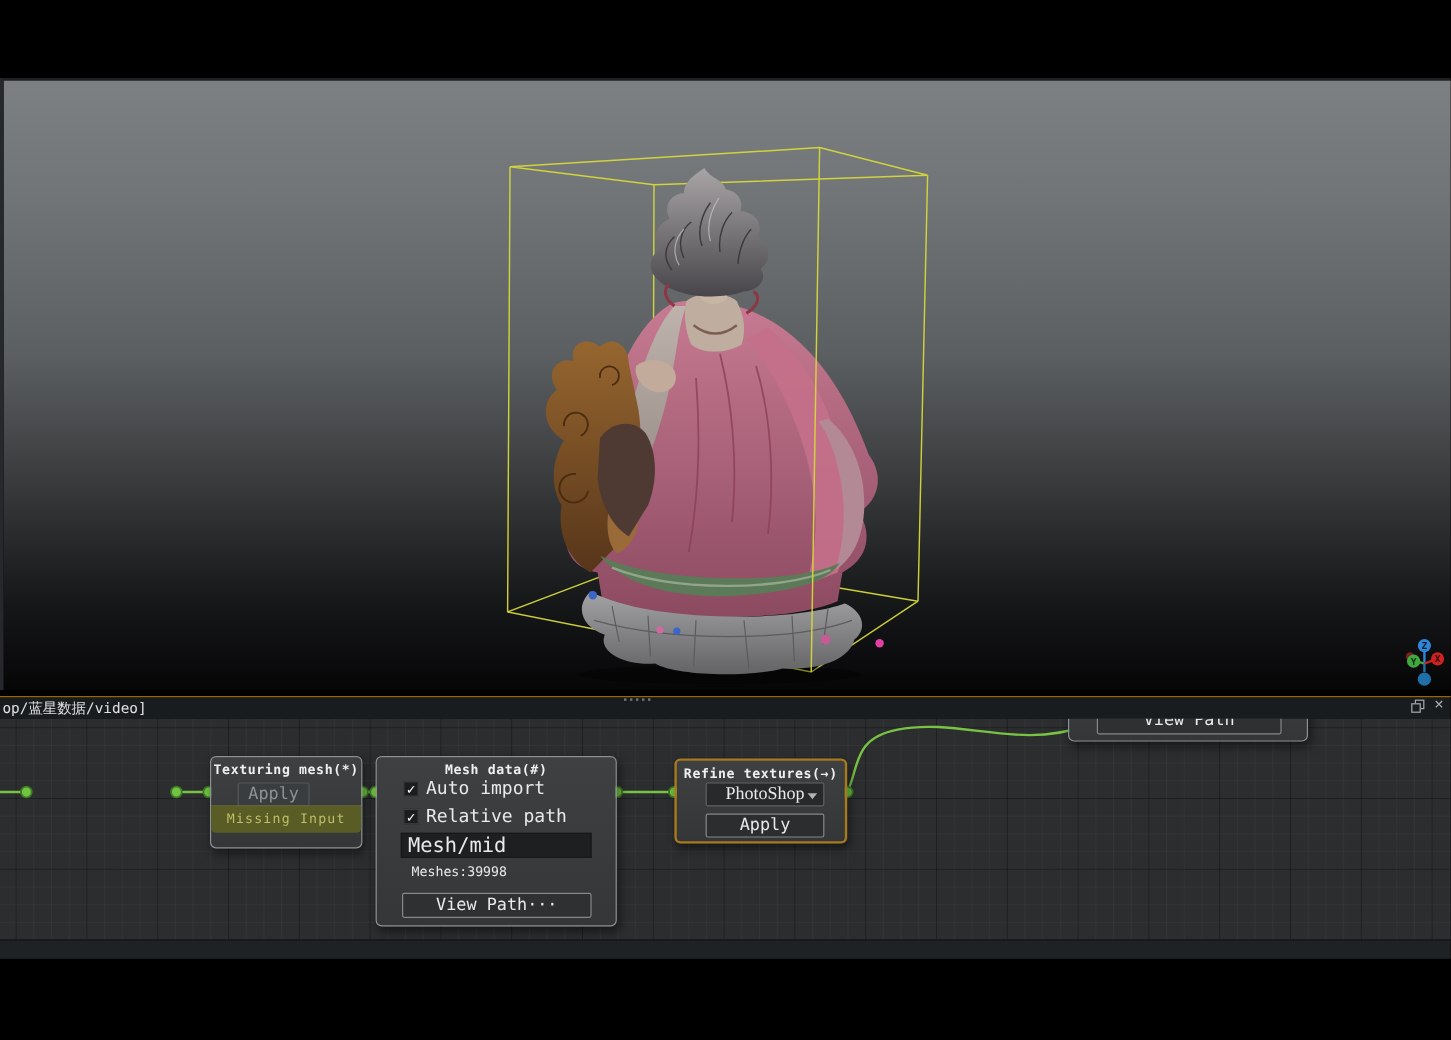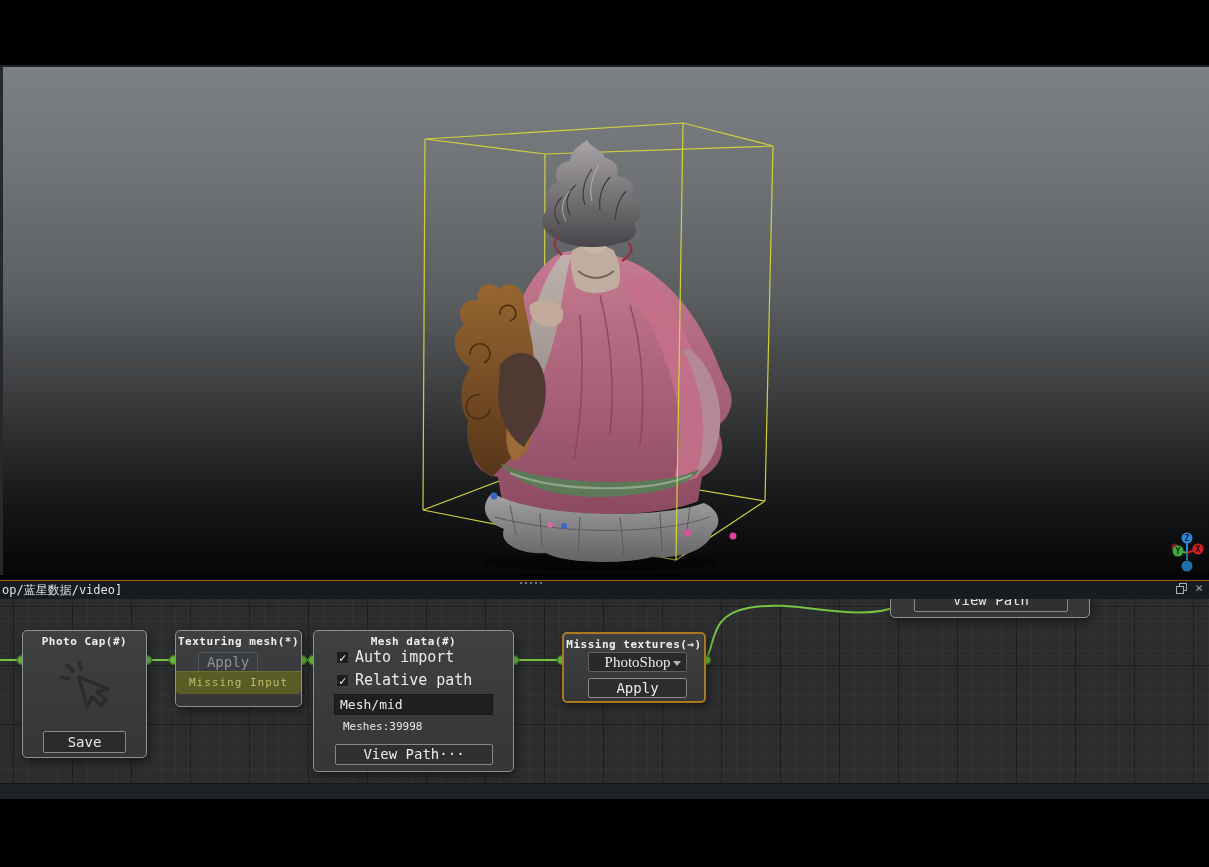--- a/index.html
+++ b/index.html
@@ -51,21 +51,21 @@
   #btn-apply-dis{left:22px;top:21px;width:60px;height:20px;line-height:18px;
     background:#3a3d3f;border:1px solid #55585a;color:#8f9395;}
   #missing-bar{position:absolute;left:0;bottom:12px;width:100%;height:23px;background:#5a5c25;
     border-top:1px solid #6e7030;border-radius:0 0 4px 4px;color:#bcbe69;font-size:11px;
     text-align:center;line-height:22px;letter-spacing:1px;}
   #node-meshdata{left:313px;top:31px;width:201px;height:142px;}
   .cbrow{position:absolute;left:22px;height:14px;color:#e8eaeb;font-size:15px;line-height:14px;display:flex;align-items:center;gap:6px;}
   .cbox{width:13px;height:13px;background:#1b1d1f;border:1px solid #3e4143;color:#fff;
     font-size:12px;line-height:12px;text-align:center;display:inline-block;}
   #meshpath{left:20px;top:63px;width:159px;height:21px;background:#1d1f21;border:1px solid #161819;
-    color:#e8eaeb;font-size:13px;padding:0 5px;font-family:inherit;}
+    color:#e8eaeb;font-size:17px;padding:0 5px;font-family:inherit;}
   #meshcount{left:29px;top:89px;color:#e8eaeb;font-size:11px;}
   #btn-viewpath{left:21px;top:113px;width:158px;height:21px;line-height:19px;background:#2e3032;}
   #node-refine{left:562px;top:33px;width:144px;height:71px;border:2px solid #a87a1e;}
   #dropdown-ps{left:24px;top:18px;width:99px;height:20px;background:#27292b;border:1px solid #606365;
     border-radius:2px;color:#e8eaeb;font-size:15px;line-height:18px;text-align:center;font-family:Liberation Serif, serif;}
   #dd-arrow{position:absolute;right:5px;top:8px;width:0;height:0;border-left:4px solid transparent;
     border-right:4px solid transparent;border-top:5px solid #b0b3b5;}
   #btn-apply2{left:24px;top:44px;width:99px;height:20px;line-height:18px;background:#2b2d2f;}
   #node-viewpath{left:890px;top:-61px;width:200px;height:80px;}
   #btn-viewpath2{left:23px;bottom:5px;width:154px;height:26px;line-height:26px;background:#2e3032;}
@@ -190,27 +190,20 @@
         <circle cx="147" cy="61" r="4.5"></circle>
       <circle cx="174" cy="61" r="4.5"></circle>
         <circle cx="302" cy="61" r="4.5"></circle>
       <circle cx="313" cy="61" r="4.5"></circle>
         <circle cx="514" cy="61" r="4.5"></circle>
       <circle cx="562" cy="61" r="4.5"></circle>
         <circle cx="706" cy="61" r="4.5"></circle>
     </g>
   </svg>
 
-  <div class="node" id="node-photocap">
-    <div class="ntitle">Photo Cap(#)</div>
-    <svg id="cursor-ico" width="56" height="56" viewBox="0 0 56 56">
-      <path d="M20,16 L28,46 L33,36 L42,44 L47,39 L38,31 L49,28 Z M14,10 L8,4 M22,8 L20,1 M10,18 L2,16" fill="none" stroke="#26282a" stroke-width="3.5" stroke-linejoin="round" stroke-linecap="round"></path>
-    </svg>
-    <div class="nbtn" id="btn-save">Save</div>
-  </div>
 
   <div class="node" id="node-texturing">
     <div class="ntitle">Texturing mesh(*)</div>
     <div class="nbtn" id="btn-apply-dis">Apply</div>
     <div id="missing-bar">Missing Input</div>
   </div>
 
   <div class="node" id="node-meshdata">
     <div class="ntitle">Mesh data(#)</div>
     <div class="cbrow" style="top:19px;">
@@ -220,21 +213,21 @@
     <div class="cbrow" style="top:42px;">
       <span class="cbox">✓</span>
       <span>Relative path</span>
     </div>
     <input id="meshpath" class="abs" readonly="" value="Mesh/mid" style="">
     <div id="meshcount" class="abs">Meshes:39998</div>
     <div class="nbtn" id="btn-viewpath">View Path···</div>
   </div>
 
   <div class="node" id="node-refine">
-    <div class="ntitle">Missing textures(→)</div>
+    <div class="ntitle">Refine textures(→)</div>
     <div class="abs" id="dropdown-ps">
       <span>PhotoShop</span>
       <span id="dd-arrow"></span>
     </div>
     <div class="nbtn" id="btn-apply2">Apply</div>
   </div>
 
   <div class="node" id="node-viewpath">
     <div class="nbtn" id="btn-viewpath2">View Path</div>
   </div>

